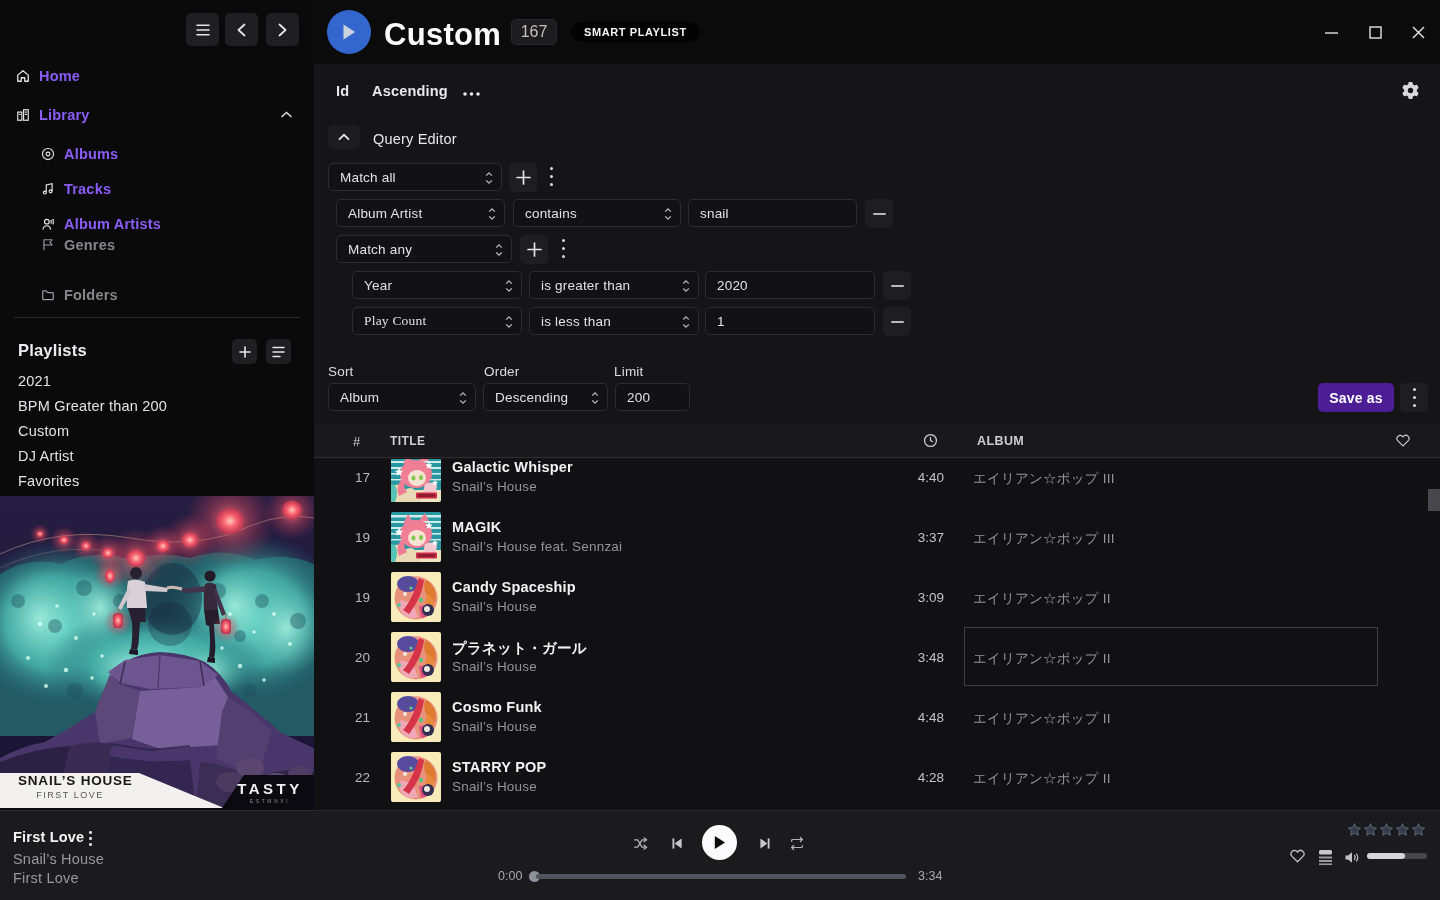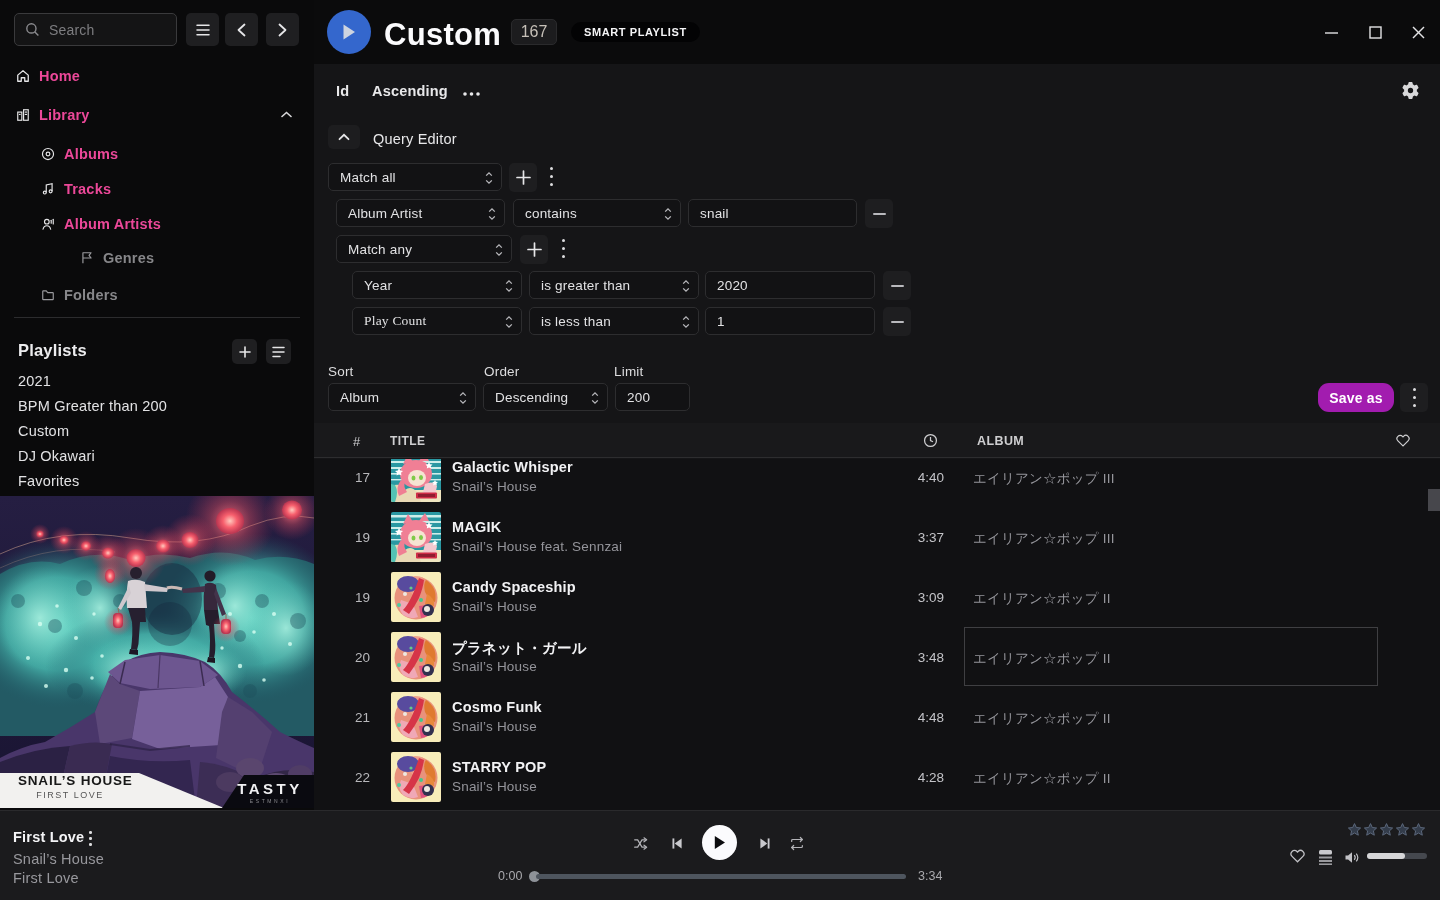--- a/index.html
+++ b/index.html
@@ -7,21 +7,21 @@
     font-family:"Liberation Sans", sans-serif; }
   #app { position:relative; width:1440px; height:900px; }
 
   
   #sidebar { position:absolute; left:0; top:0; width:314px; height:810px; background:#0a0a0b; z-index:3; }
   #search { position:absolute; left:14px; top:13px; width:163px; height:33px; background:#141415;
     border:1px solid #3a3a3c; border-radius:5px; display:flex; align-items:center; padding-left:10px; }
   #search .ph { color:#7d7d80; font-size:14px; margin-left:9px; letter-spacing:.2px;}
   .sqbtn { position:absolute; top:13px; width:33px; height:33px; background:#1f1f21; border-radius:5px;
     display:flex; align-items:center; justify-content:center; }
-  .nav-item { position:absolute; left:0; width:100%; height:24px; display:flex; align-items:center; color:#ec4899;
+  .nav-item { position:absolute; left:0; width:100%; height:24px; display:flex; align-items:center; color:#8b5cf6;
     font-weight:bold; font-size:14.5px; letter-spacing:.2px;}
   .nav-item .ic { width:14px; height:14px; margin-left:16px; margin-right:9px; flex:none; display:flex;}
   .nav-item.sub .ic { margin-left:41px; }
   .nav-item.dim { color:#87878a; }
   #divider { position:absolute; left:14px; top:317px; width:286px; height:1px; background:#2c2c2e; }
   #pl-head { position:absolute; left:18px; top:341px; color:#ececee; font-size:16.5px; font-weight:bold; letter-spacing:.2px;}
   .pl-item { position:absolute; left:18px; color:#e2e2e4; font-size:14.5px; letter-spacing:.2px;}
 
   
   #main { position:absolute; left:314px; top:0; width:1126px; height:810px; background:#151517; }
@@ -37,21 +37,21 @@
 
   .tb { color:#e8e8ea; font-weight:bold; font-size:14.5px; position:absolute; letter-spacing:.2px;}
   .sel, .inp { position:absolute; height:28px; background:#121214; border:1px solid #2d2d2f; border-radius:5px;
     color:#e2e2e4; font-size:13.5px; display:flex; align-items:center; padding:0 11px; letter-spacing:.2px;}
   .sel svg.ud { position:absolute; right:8px; top:7px; }
   .qbtn { position:absolute; width:28px; height:29px; background:#1e1e20; border-radius:5px;
     display:flex; align-items:center; justify-content:center; }
   .dots3v { position:absolute; width:3px; }
   .dots3v i { display:block; width:3px; height:3px; border-radius:50%; background:#dcdcde; margin-bottom:5px;}
   .qlabel { position:absolute; color:#dcdcde; font-size:13.5px; letter-spacing:.2px;}
-  #saveas { position:absolute; left:1004px; top:383px; width:76px; height:29px; background:#a21caf; border-radius:11px;
+  #saveas { position:absolute; left:1004px; top:383px; width:76px; height:29px; background:#4c1d95; border-radius:5px;
     color:#fff; font-weight:bold; font-size:14px; display:flex; align-items:center; justify-content:center; letter-spacing:.2px;}
 
   
   #thead { position:absolute; left:0; top:423px; width:1126px; height:35px; background:#19191b;
     border-bottom:1px solid #2d2d2f; color:#cfcfd1; }
   #tbody { position:absolute; left:0; top:459px; width:1126px; height:351px; background:#111113; overflow:hidden;}
   .row { position:absolute; left:0; width:1126px; height:60px; }
   .rnum { position:absolute; left:20px; top:23px; width:36px; text-align:right; color:#b8b8bb; font-size:13.5px;}
   .thumb { position:absolute; left:77px; top:5px; width:50px; height:50px; border-radius:2px; overflow:hidden;}
   .rtitle { position:absolute; left:138px; top:12px; color:#f2f2f4; font-size:14.5px; font-weight:bold; letter-spacing:.2px;}
@@ -124,27 +124,20 @@
         <circle cx="14" cy="22" r="2" fill="#efe8e0"></circle>
           <circle cx="20" cy="16" r="1.6" fill="#64c98a"></circle>
           <circle cx="30" cy="28" r="2" fill="#42c98a"></circle>
           <circle cx="8" cy="33" r="2" fill="#4fc9a0"></circle>
       </g>
       <path id="star13" d="M6.5 0.6 L8.3 4.5 12.6 5 9.4 7.9 10.3 12.2 6.5 10 2.7 12.2 3.6 7.9 0.4 5 4.7 4.5z"></path>
     </defs>
   </svg>
 
   <div id="sidebar">
-    <div id="search">
-      <svg width="15" height="15" viewBox="0 0 15 15" fill="none" stroke="#8a8a8e" stroke-width="1.4">
-        <circle cx="6.4" cy="6.4" r="4.6"></circle>
-          <line x1="9.9" y1="9.9" x2="13.4" y2="13.4"></line>
-      </svg>
-      <span class="ph">Search</span>
-    </div>
     <div class="sqbtn" style="left:186px;">
       <svg width="14" height="12" viewBox="0 0 14 12" stroke="#e6e6e8" stroke-width="1.5" stroke-linecap="round">
         <line x1="1" y1="1.2" x2="13" y2="1.2"></line>
           <line x1="1" y1="6" x2="13" y2="6"></line>
           <line x1="1" y1="10.8" x2="13" y2="10.8"></line>
       </svg>
     </div>
     <div class="sqbtn" style="left:225px;">
       <svg width="9" height="14" viewBox="0 0 9 14" fill="none" stroke="#e6e6e8" stroke-width="1.8" stroke-linecap="round" stroke-linejoin="round">
         <polyline points="7.5,1.5 1.5,7 7.5,12.5"></polyline>
@@ -197,21 +190,21 @@
     <div class="nav-item sub" style="top:212px;">
       <span class="ic">
           <svg width="14" height="14" viewBox="0 0 24 24" fill="none" stroke="#e6e6e8" stroke-width="2" stroke-linecap="round">
             <circle cx="10" cy="8" r="4"></circle>
             <path d="M3.5 21c.8-4 3.3-6 6.5-6s5.7 2 6.5 6"></path>
             <path d="M17.5 5.5v5"></path>
             <path d="M21 4v8"></path>
           </svg>
         </span>Album Artists
     </div>
-    <div class="nav-item sub dim" style="top:246px;padding-left:39px;">
+    <div class="nav-item sub dim" style="top:233px;">
       <span class="ic">
           <svg width="14" height="14" viewBox="0 0 24 24" fill="none" stroke="#9a9a9e" stroke-width="2" stroke-linejoin="round">
             <path d="M5 21V3h14l-3.5 4.5L19 12H5"></path>
           </svg>
         </span>Genres
     </div>
     <div class="nav-item sub dim" style="top:283px;">
       <span class="ic">
           <svg width="14" height="14" viewBox="0 0 24 24" fill="none" stroke="#9a9a9e" stroke-width="2" stroke-linejoin="round">
             <path d="M3 6a1 1 0 0 1 1-1h5l2.5 3H20a1 1 0 0 1 1 1v10a1 1 0 0 1-1 1H4a1 1 0 0 1-1-1z"></path>
@@ -229,21 +222,21 @@
     <div class="sqbtn" style="left:266px; top:339px; width:25px; height:25px;">
       <svg width="13" height="12" viewBox="0 0 13 12" stroke="#e6e6e8" stroke-width="1.5" stroke-linecap="round">
           <line x1="1" y1="1.5" x2="12" y2="1.5"></line>
           <line x1="1" y1="6" x2="12" y2="6"></line>
           <line x1="1" y1="10.5" x2="8" y2="10.5"></line>
         </svg>
     </div>
     <div class="pl-item" style="top:373px;">2021</div>
     <div class="pl-item" style="top:398px;">BPM Greater than 200</div>
     <div class="pl-item" style="top:423px;">Custom</div>
-    <div class="pl-item" style="top:448px;">DJ Okawari</div>
+    <div class="pl-item" style="top:448px;">DJ Artist</div>
     <div class="pl-item" style="top:473px;">Favorites</div>
     <div id="art" style="position:absolute; left:0; top:496px; width:314px; height:312px; background:#1c1733;">
 <svg width="314" height="312" viewBox="0 0 314 312">
   <defs>
     <linearGradient id="sky" x1="0" y1="0" x2="0" y2="1">
       <stop offset="0" stop-color="#251e42"></stop>
               <stop offset="1" stop-color="#191432"></stop>
     </linearGradient>
     <radialGradient id="tealbig">
               <stop offset="0" stop-color="#74e4d2" stop-opacity="1"></stop>

